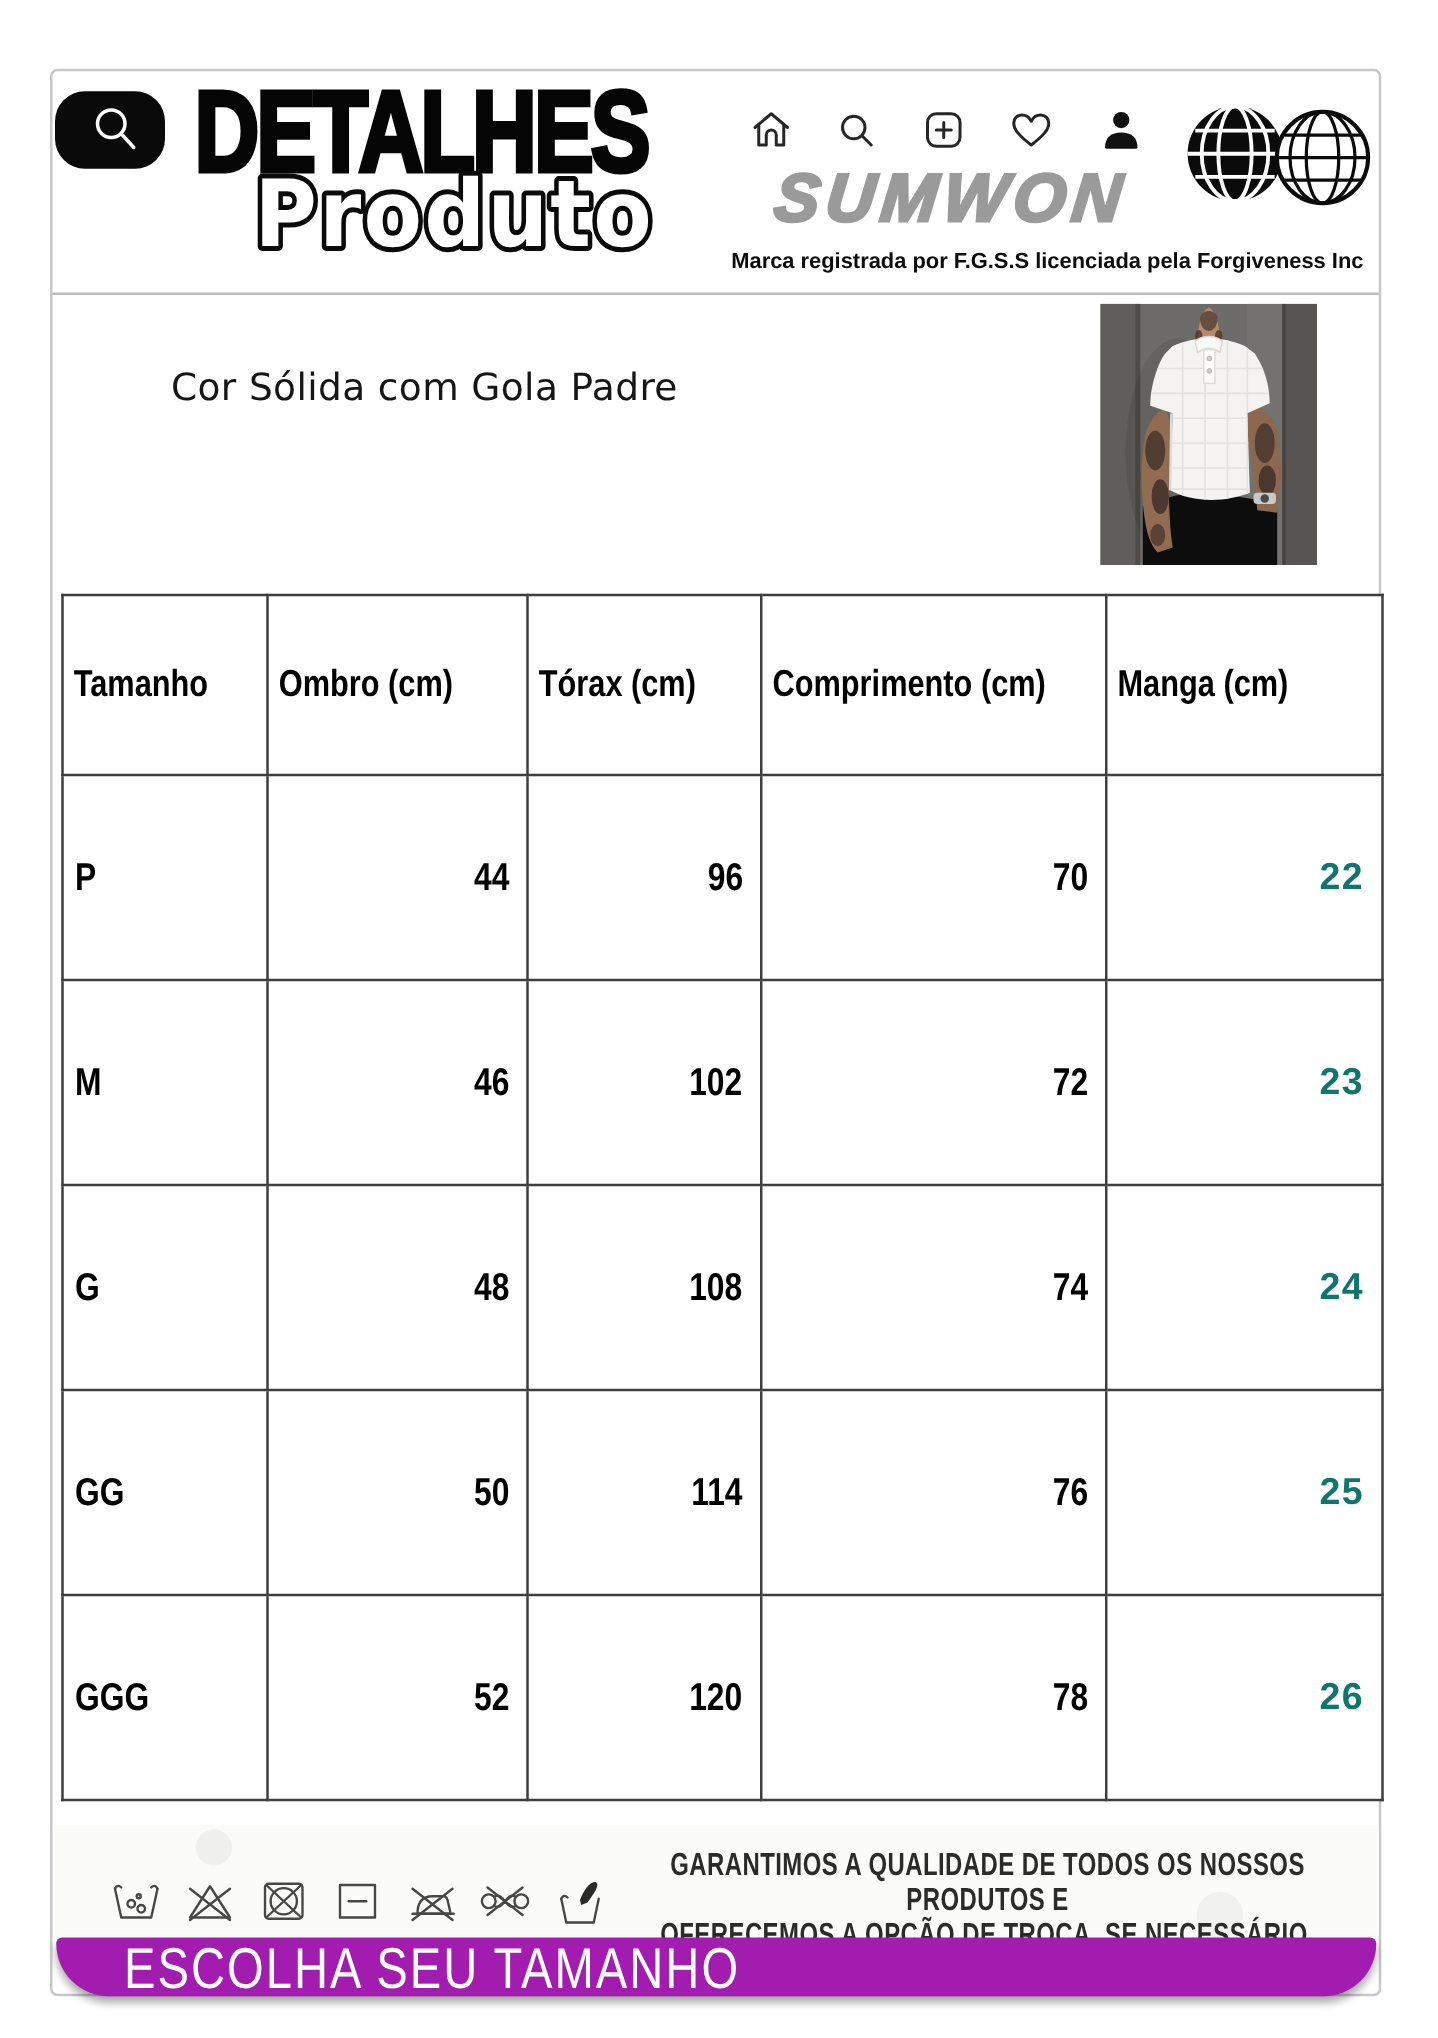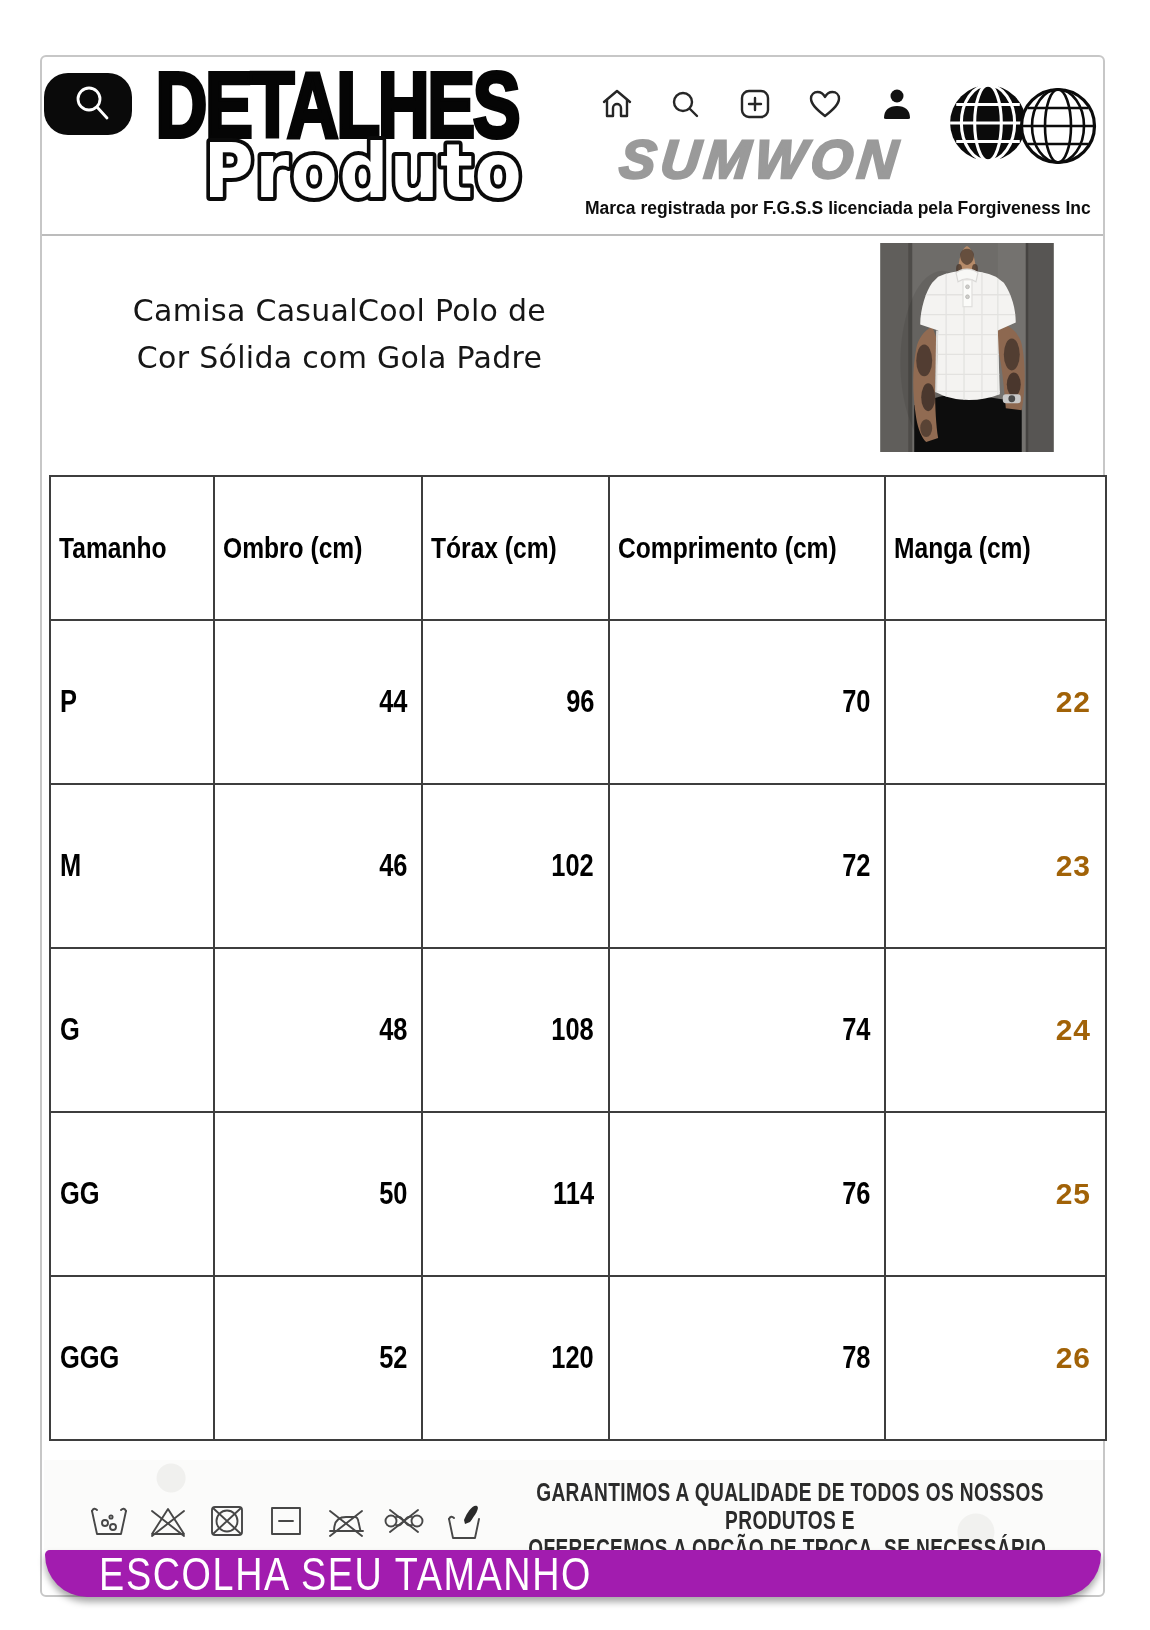--- a/index.html
+++ b/index.html
@@ -35,21 +35,21 @@
   .size-table { position:absolute; left:7px; top:418px; width:1056px; border-collapse:collapse;
                 table-layout:fixed; }
   .size-table th, .size-table td { border:2.5px solid #3e3e3e; vertical-align:middle;
                 background:#fff; overflow:hidden; }
   .size-table tr.hdr { height:144px; }
   .size-table tr.row { height:164px; }
   .size-table th { font-size:30px; font-weight:bold; text-align:left; padding-left:8px; color:#000; }
   td.c-size { font-size:31px; font-weight:bold; text-align:left; padding-left:9px; color:#000; }
   td.c-num  { font-size:31px; font-weight:bold; text-align:right; padding-right:14px; color:#000;margin-top:12px; }
   td.c-manga{ font-size:30px; font-weight:bold; text-align:right; padding-right:14px;
-              color:#a16207; letter-spacing:1px; }
+              color:#0f766e; letter-spacing:1px; }
   .cx { display:inline-block; white-space:nowrap; transform:scaleX(0.82); }
   .cl { transform-origin:left center; }
   .cr { transform-origin:right center; }
 
   
   .care-strip { position:absolute; left:2px; top:1403px; width:1059px; height:90px;
                 background:#fbfbfa;
                 background-image:radial-gradient(circle at 12% 20%, #f0f0ee 0 14px, transparent 15px),
                                  radial-gradient(circle at 88% 80%, #f1f1ef 0 18px, transparent 19px); }
   .care-icons { position:absolute; left:44px; top:1441px; display:flex; gap:13px; align-items:center; }
@@ -127,21 +127,20 @@
       <g fill="none" stroke="#0b0b0b" stroke-width="2.6">
         <ellipse cx="40" cy="40" rx="13" ry="36.5"></ellipse>
         <ellipse cx="40" cy="40" rx="26" ry="36.5"></ellipse>
         <path d="M9.5 22 H70.5 M3.5 40 H76.5 M9.5 58 H70.5"></path>
       </g>
     </svg>
 
     <div class="divider"></div>
 
     <div class="prod-title">
-      <div>Camisa CasualCool Polo de</div>
       <div>Cor Sólida com Gola Padre</div>
     </div>
 
     <div class="photo">
       <svg width="174" height="209" viewBox="0 0 174 210">
 
         <rect x="0" y="0" width="174" height="210" fill="#6e6c69"></rect>
         <rect x="0" y="0" width="30" height="210" fill="#605e5b"></rect>
         <rect x="28" y="0" width="4" height="210" fill="#4e4c49"></rect>
         <rect x="118" y="0" width="30" height="210" fill="#7a7875" opacity="0.55"></rect>

